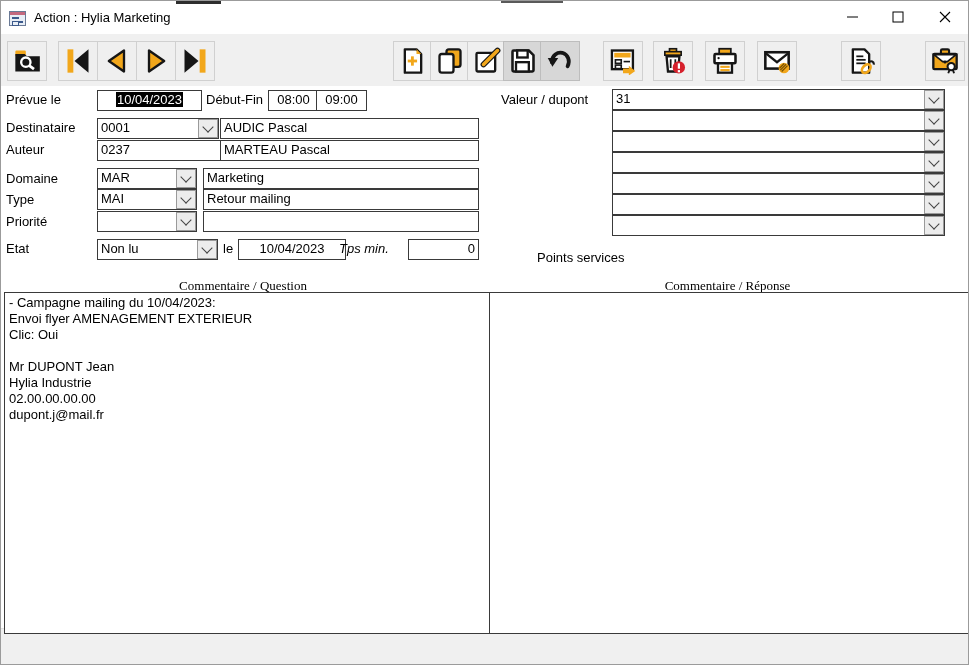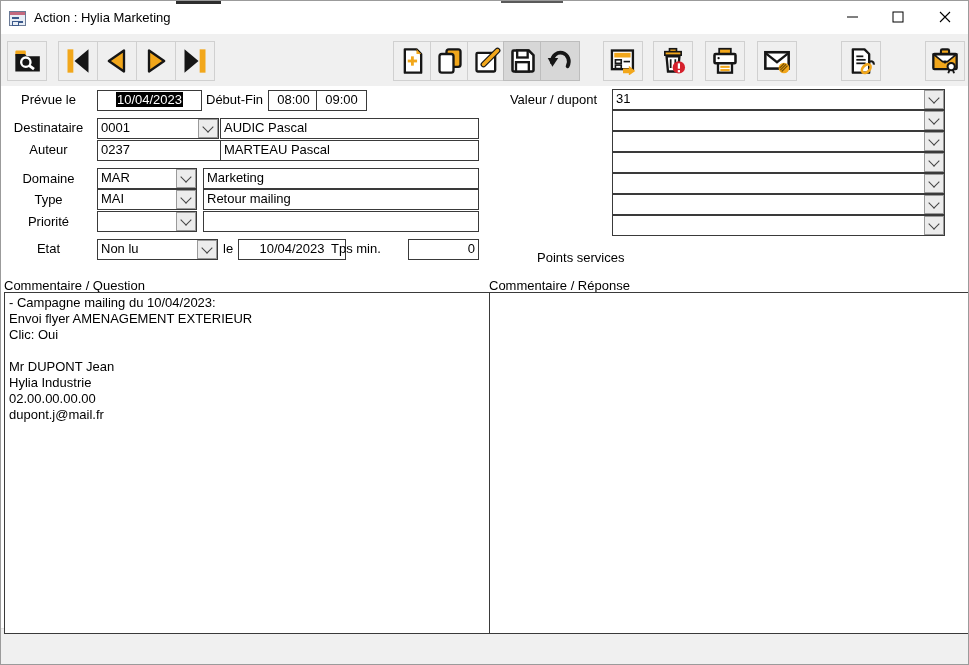--- a/index.html
+++ b/index.html
@@ -23,35 +23,35 @@
   
   .toolbar{left:0;top:33px;width:100%;height:52px;background:#f0f0f0;}
   .tbtn{position:absolute;top:7px;width:38px;height:38px;background:#efefef;border:1px solid #d0d0d0;
         display:flex;align-items:center;justify-content:center;}
   .tbtn.pressed{background:#d7d7d7;border-color:#bdbdbd;}
   .tbtn svg{width:28px;height:28px;}
   
   .formbg{left:0;top:85px;width:100%;height:542px;background:#fff;}
   .bottomstrip{left:0;top:627px;width:100%;height:37px;background:#f0f0f0;border-top:1px solid #e2e2e2;}
   .lbl{position:absolute;height:16px;line-height:16px;white-space:nowrap;}
-  .lbl.r{text-align:center;}
+  .lbl.r{text-align:left;}
   .field{position:absolute;height:19px;background:#fff;border:1px solid #3a3a3a;
          padding:0 3px;line-height:17px;overflow:hidden;white-space:nowrap;}
   .field.center{text-align:center;}
   .field.right{text-align:right;}
   .sel{background:#000;color:#fff;padding:0 1px;}
   .combo{position:absolute;height:19px;background:#fff;border:1px solid #3a3a3a;}
   .combo .ctext{position:absolute;left:3px;top:0;right:20px;line-height:17px;overflow:hidden;white-space:nowrap;}
   .combo .cbtn{position:absolute;right:0px;top:0px;bottom:0px;width:18px;background:#ececec;
                border:1px solid #9a9a9a;display:flex;align-items:center;justify-content:center;}
   .chev{width:7px;height:7px;border-right:1.6px solid #444;border-bottom:1.6px solid #444;
         transform:rotate(45deg);margin-top:-4px;}
   .memo{position:absolute;background:#fff;border:1px solid #3a3a3a;padding:2px 4px;
         white-space:pre-wrap;line-height:16px;overflow:hidden;}
-  .clabel{position:absolute;}
+  .clabel{position:absolute;text-align:center;font-family:Liberation Serif, serif;}
 </style>
 </head>
 <body>
 
 <div class="window">
 
   <div class="abs titlebar">
     <div class="abs remnant1"></div>
     <div class="abs remnant2"></div>
     <div class="abs app-icon">
@@ -259,21 +259,21 @@
 
   <div class="lbl r" style="left:5px;top:240px;width:85px;">Etat</div>
   <div class="combo" style="left:96px;top:238px;width:119px;">
     <span class="ctext">Non lu</span>
     <span class="cbtn">
         <span class="chev"></span>
       </span>
   </div>
   <div class="lbl" style="left:222px;top:240px;">le</div>
   <div class="field center" style="left:237px;top:238px;width:100px;">10/04/2023</div>
-  <div class="lbl" style="left:330px;top:240px;">Tps min.</div>
+  <div class="lbl" style="left:338px;top:240px;font-style:italic;">Tps min.</div>
   <div class="field right" style="left:407px;top:238px;width:63px;">0</div>
 
   <div class="lbl r" style="left:500px;top:91px;width:105px;">Valeur / dupont</div>
   <div class="combo" style="left:611px;top:88px;width:331px;">
     <span class="ctext">31</span>
     <span class="cbtn">
         <span class="chev"></span>
       </span>
   </div>
   <div class="combo" style="left:611px;top:109px;width:331px;">

